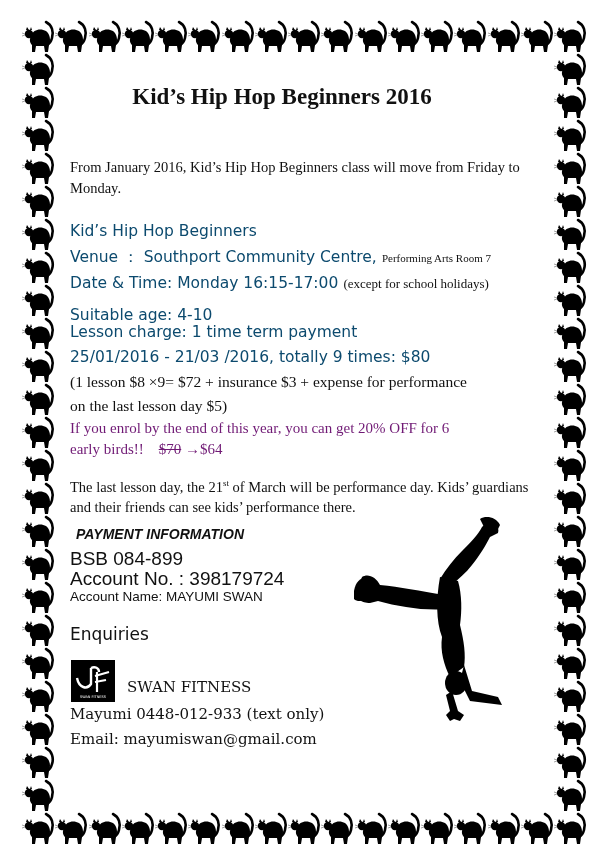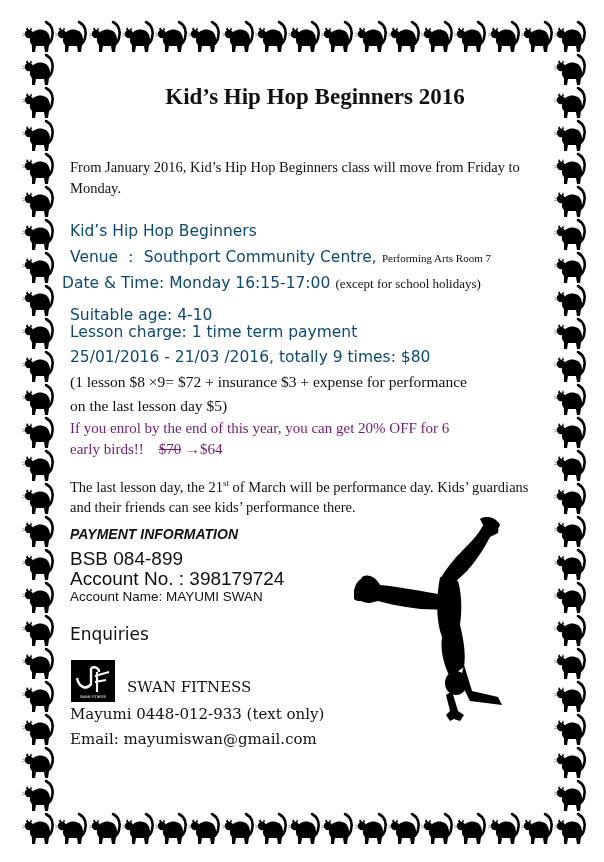--- a/index.html
+++ b/index.html
@@ -1,20 +1,20 @@
 <!DOCTYPE html>
 <html><head>
 <meta charset="utf-8">
 <style>
   html, body { margin:0; padding:0; background:#fff; }
   body { width:604px; height:862px; position:relative; overflow:hidden; font-family:"DejaVu Serif", serif; color:#111; }
   .cat { position:absolute; width:34px; height:34px; }
   .content { position:absolute; left:0; top:0; width:604px; height:862px; }
   .abs { position:absolute; white-space:nowrap; }
-  .title { left:0; width:564px; top:84px; text-align:center; font-family:"Liberation Serif", serif; font-weight:bold; font-size:23px;padding-left:33px; }
+  .title { left:0; width:564px; top:84px; text-align:center; font-family:"Liberation Serif", serif; font-weight:bold; font-size:23px; }
   .intro { left:70px; top:157px; width:470px; white-space:normal; font-family:"Liberation Serif", serif; font-size:14.5px; line-height:21px; }
   .big { font-family:"DejaVu Sans", sans-serif; font-size:15.5px; color:#0c4a6e; }
   .small-serif { font-family:"Liberation Serif", serif; font-size:13px; }
   .tiny-serif { font-family:"Liberation Serif", serif; font-size:11px; }
   .paren { font-family:"Liberation Serif", serif; font-size:15.5px;text-align:center; }
   .red { font-family:Liberation Serif, serif; font-size:15px; color:#701a75; }
   .strike { text-decoration:line-through; }
   .perf { left:70px; top:473px; width:470px; white-space:normal; font-family:"Liberation Serif", serif; font-size:14.5px; line-height:20px; }
   .pay-h { font-family:"Liberation Sans", sans-serif; font-weight:bold; font-style:italic; font-size:14px; }
   .pay { font-family:"Liberation Sans", sans-serif; font-size:19px; }
@@ -292,42 +292,42 @@
   <div class="abs intro">From January 2016, Kid’s Hip Hop Beginners class will move from Friday to Monday.</div>
 
   <div class="abs big" style="left:70px;top:222px;">Kid’s Hip Hop Beginners</div>
 
   <div class="abs" style="left:70px;top:247px;">
     <span class="big">Venue ：</span>
     <span class="big">Southport Community Centre,</span>
     <span class="tiny-serif">Performing Arts Room 7</span>
   </div>
 
-  <div class="abs" style="left:62px;top:273px;">
+  <div class="abs" style="left:70px;top:273px;">
     <span class="big">Date &amp; Time:</span>
     <span class="big">Monday 16:15-17:00</span>
     <span class="small-serif">(except for school holidays)</span>
   </div>
 
   <div class="abs big" style="left:70px;top:298px;margin-top:8px;">Suitable age: 4-10</div>
   <div class="abs big" style="left:70px;top:323px;">Lesson charge: 1 time term payment</div>
   <div class="abs big" style="left:70px;top:348px;">25/01/2016 - 21/03 /2016, totally 9 times: $80</div>
   <div class="abs paren" style="left:70px;top:373px;">(1 lesson $8 ×9= $72 + insurance $3 + expense for performance</div>
   <div class="abs paren" style="left:70px;top:397px;">on the last lesson day $5)</div>
 
   <div class="abs red" style="left:70px;top:420px;">If you enrol by the end of this year, you can get 20% OFF for 6</div>
   <div class="abs red" style="left:70px;top:441px;">
     <span>early birds!!</span>&nbsp;&nbsp;&nbsp;
     <span class="strike">$70</span>
     <span>→</span><span>$64</span>
   </div>
 
   <div class="abs perf"><span>The last lesson day, the 21</span><sup>st</sup><span> of March will be performance day. Kids’ guardians and their friends can see kids’ performance there.</span></div>
 
-  <div class="abs pay-h" style="left:70px;top:526px;">PAYMENT INFORMATION</div>
+  <div class="abs pay-h" style="left:76px;top:526px;">PAYMENT INFORMATION</div>
   <div class="abs pay" style="left:70px;top:548px;">BSB 084-899</div>
   <div class="abs pay" style="left:70px;top:568px;">Account No. : 398179724</div>
   <div class="abs pay-s" style="left:70px;top:589px;">Account Name: MAYUMI SWAN</div>
 
   <div class="abs enq" style="left:70px;top:624px;">Enquiries</div>
 
   <div class="logo">
     <svg width="44" height="42" viewBox="0 0 44 42">
       <path d="M6 18 C8 28 16 30 20 24 L20 8 M20 8 C24 6 28 8 28 12" stroke="#fff" stroke-width="2.4" fill="none"></path>
       <path d="M24 16 L38 12 M24 22 L35 20 M26 12 L26 32" stroke="#fff" stroke-width="2.2" fill="none"></path>

